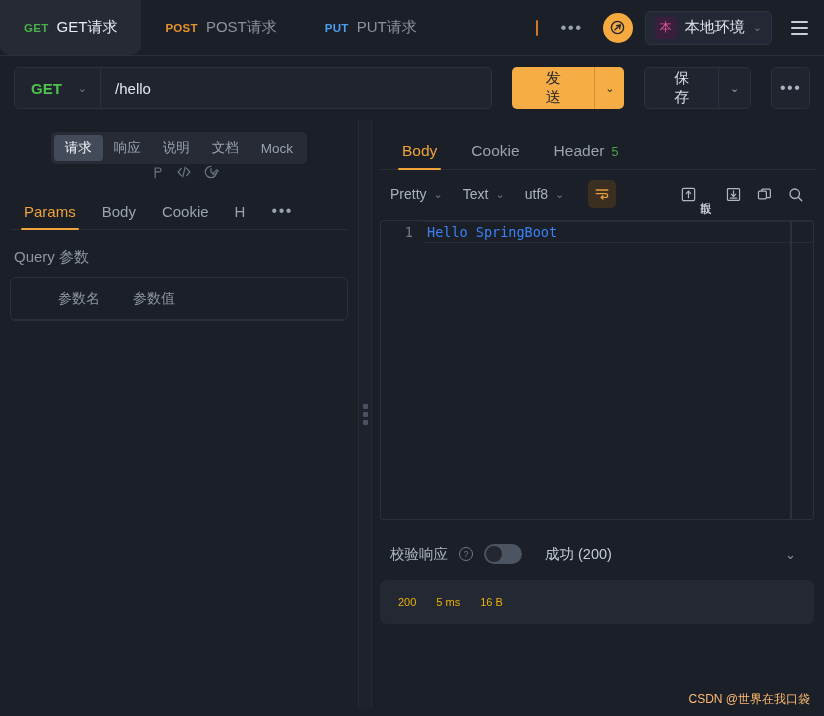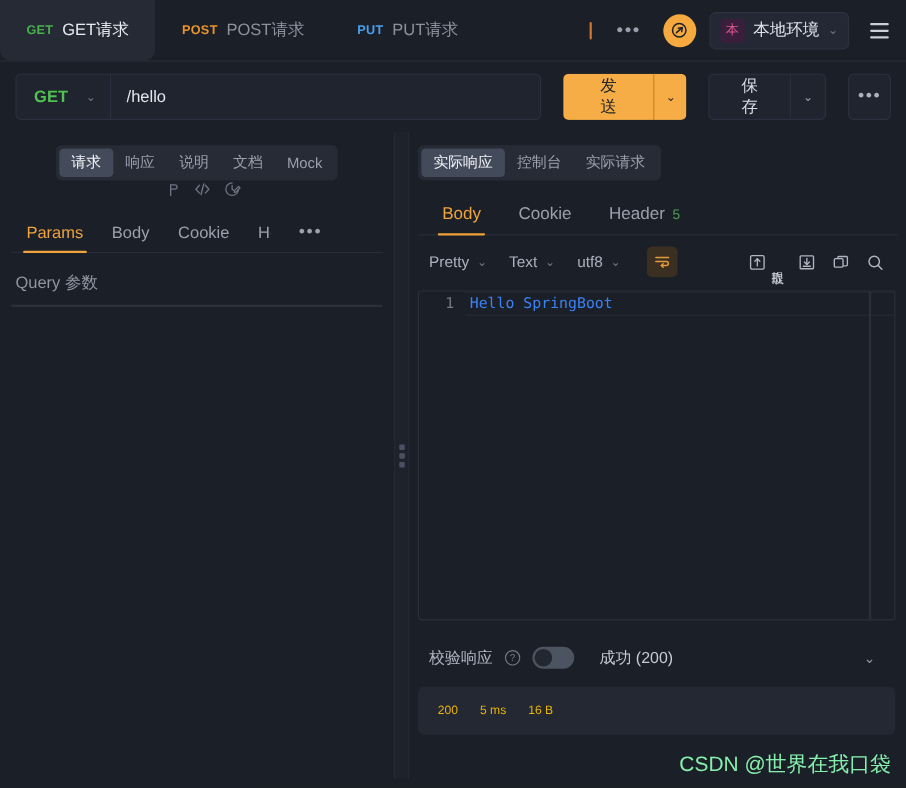--- a/index.html
+++ b/index.html
@@ -314,21 +314,21 @@
     border-radius: 6px;
     height: 44px;
     display: flex; align-items: center; gap: 20px;
     padding: 0 18px;
   }
   .stat { font-size: 11px; color: #eab308; }
 
   .watermark {
     position: absolute;
     right: 14px; bottom: 8px;
-    font-size: 19px; color: #86efac;
+    font-size: 12px; color: #fdba74;
     pointer-events: none;
     text-align: right;
   }
   svg { display: block; }
 </style>
 </head>
 <body>
 
 <div class="app">
 
@@ -436,40 +436,37 @@
         <div class="subtab active">Params</div>
         <div class="subtab">Body</div>
         <div class="subtab">Cookie</div>
         <div class="subtab clip">Header</div>
         <div class="subtab dots">•••</div>
       </div>
 
       <div class="query-title">Query 参数</div>
 
       <div class="ptable">
+        <div class="hrow">
+          <span class="c1">参数名</span>
+          <span>参数值</span>
+        </div>
       </div>
     </div>
 
     <div class="splitter">
       <span class="grip">
           <i></i>
           <i></i>
           <i></i>
         </span>
     </div>
 
     <div class="right-pane">
 
-      <div class="r-seg-row">
-        <div class="segmented">
-          <div class="seg active">实际响应</div>
-          <div class="seg">控制台</div>
-          <div class="seg">实际请求</div>
-        </div>
-      </div>
 
       <div class="r-subtabs">
         <div class="r-subtab active">
           <span>Body</span>
         </div>
         <div class="r-subtab">
           <span>Cookie</span>
         </div>
         <div class="r-subtab">
           <span>Header</span>

